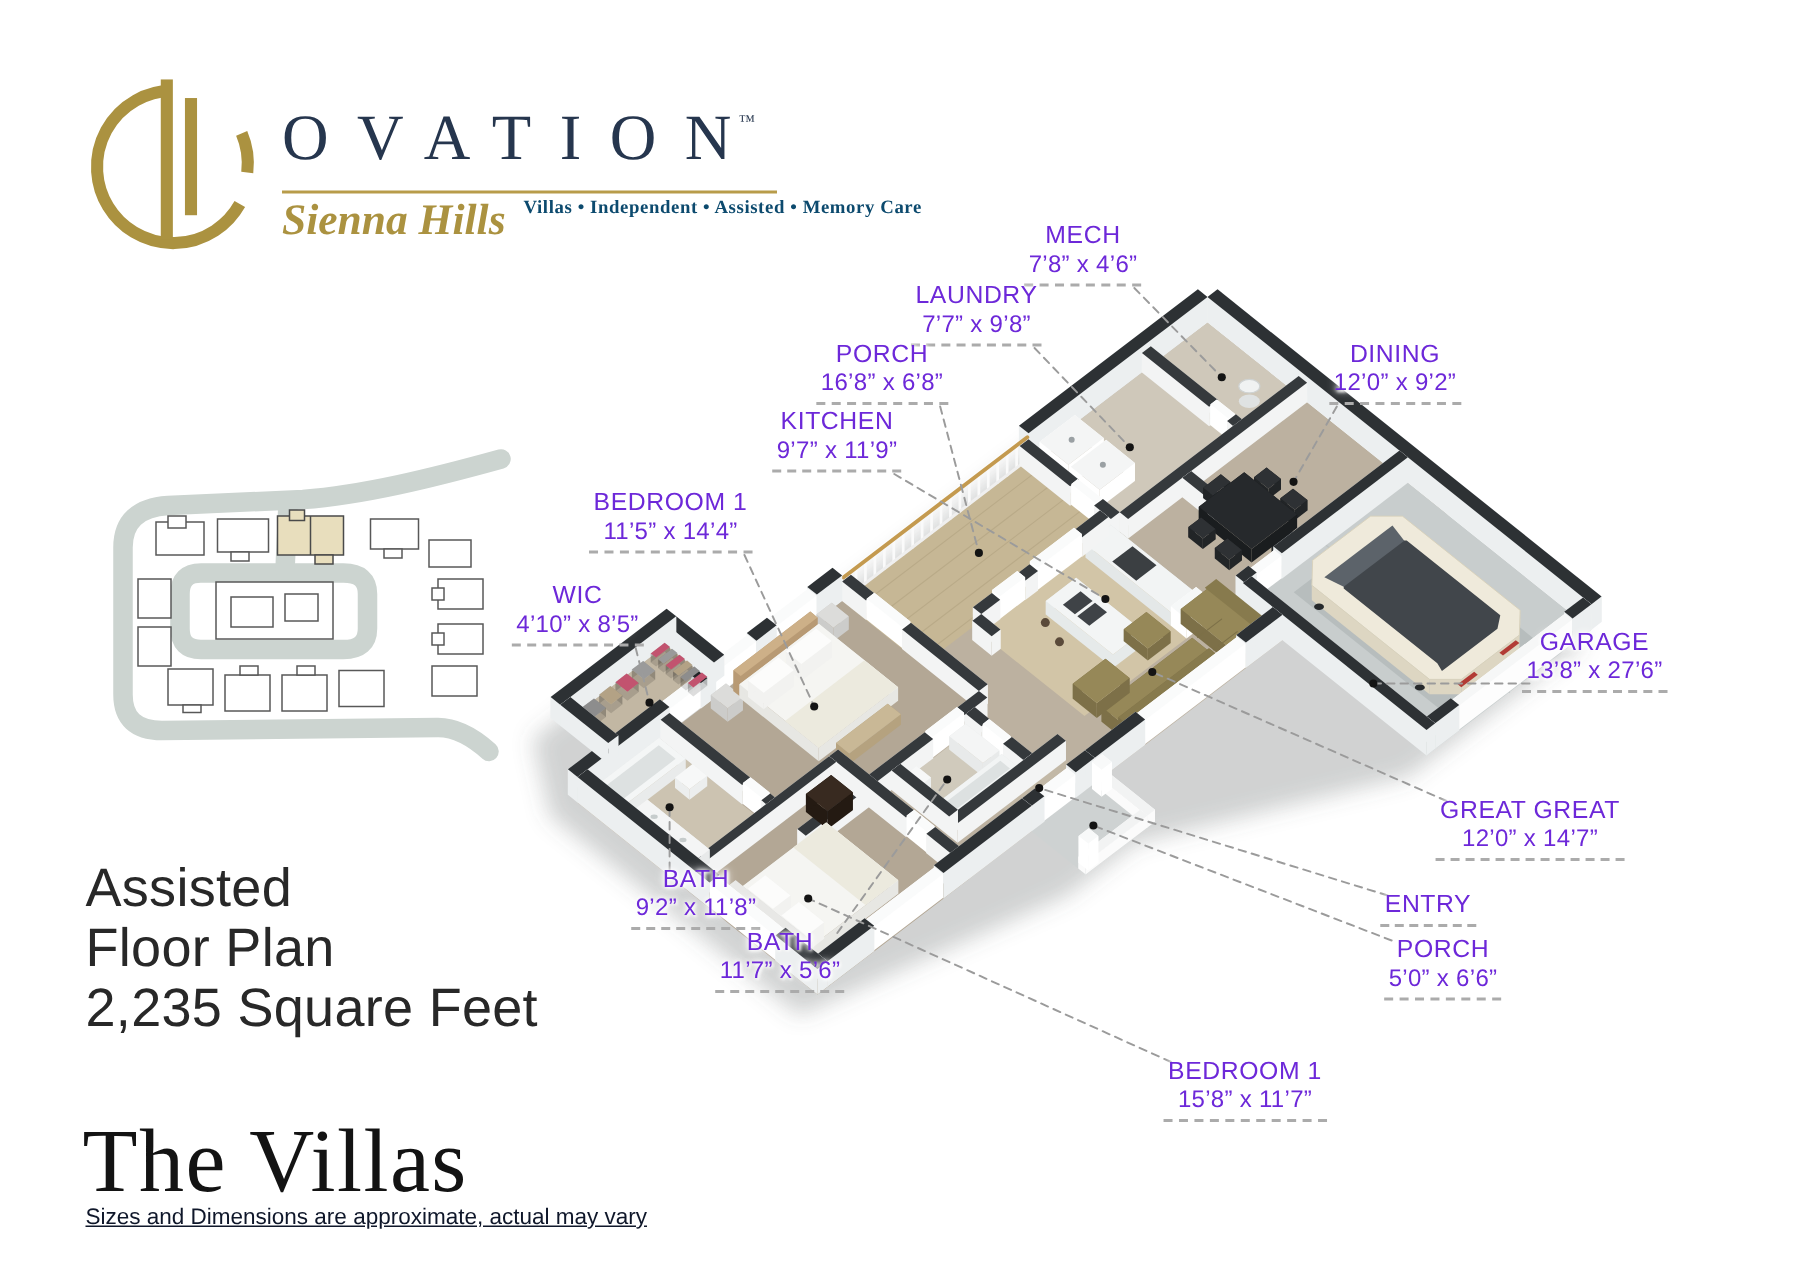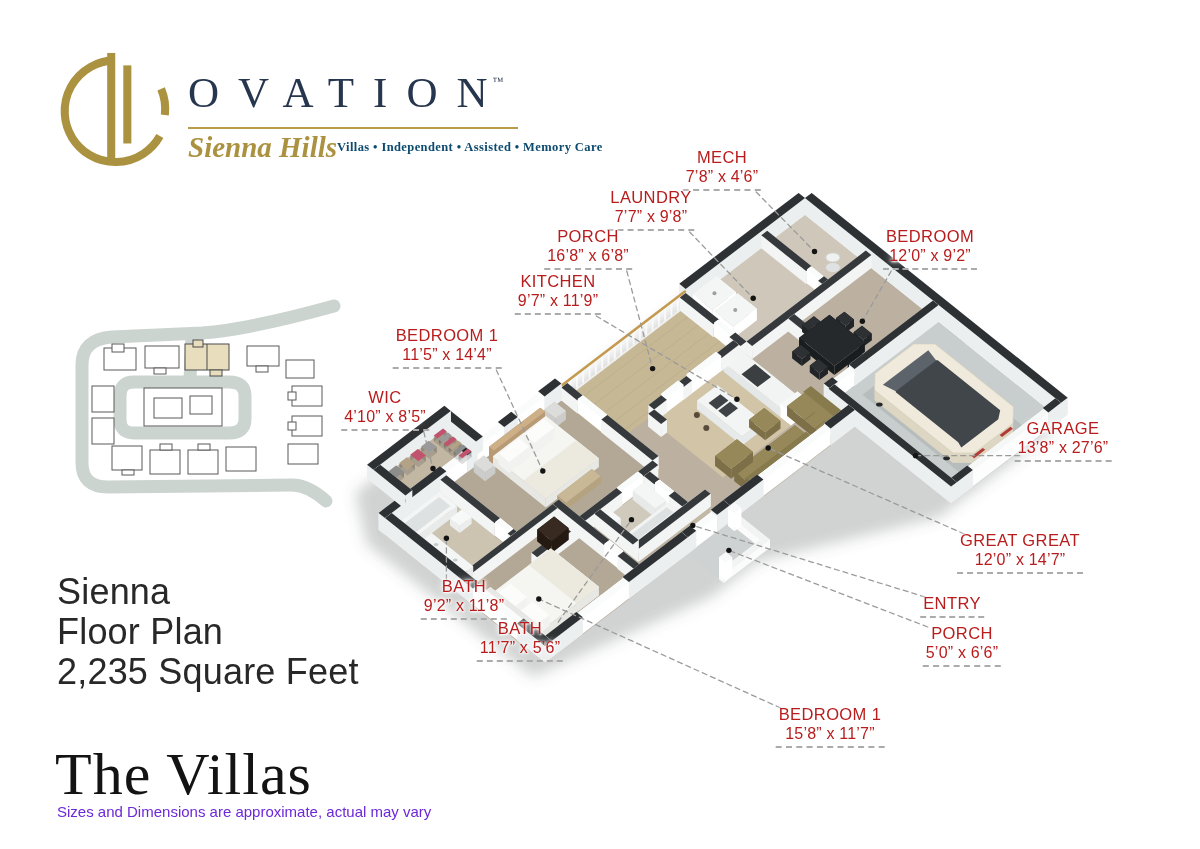--- a/index.html
+++ b/index.html
@@ -6,40 +6,40 @@
   .page{position:relative;width:1200px;height:849px;background:#fff;overflow:hidden;
         font-family:"Liberation Sans",sans-serif;}
 
   
   .logo-mark{position:absolute;left:52px;top:48px;width:124px;height:124px;}
   .wordmark{position:absolute;left:188px;top:56px;width:348px;}
   .brand{font-family:"Liberation Serif",serif;font-size:43px;color:#26364e;
          letter-spacing:19px;line-height:50px;white-space:nowrap;}
   .brand sup{font-size:11px;letter-spacing:0;vertical-align:22px;margin-left:-14px;color:#26364e;}
   .gold-rule{height:2px;background:#b89c4a;width:330px;margin-top:9px;}
-  .subbrand-row{display:flex;align-items:center;gap:0;margin-top:2px;}
+  .subbrand-row{display:flex;align-items:flex-start;gap:12px;margin-top:2px;}
   .sienna{font-family:"Liberation Serif",serif;font-style:italic;font-weight:700;
           font-size:29px;color:#ab9240;white-space:nowrap;}
   .tagline{font-family:"Liberation Serif",serif;font-weight:700;
            font-size:12.5px;color:#0c4a6e;white-space:nowrap;letter-spacing:.4px;}
 
   
   .sitemap{position:absolute;left:42px;top:286px;width:300px;height:234px;}
 
   
   .titleblock{position:absolute;left:57px;top:572px;color:#282828;
               font-size:36px;line-height:40px;letter-spacing:.2px;}
   .villas{position:absolute;left:55px;top:740px;font-family:"Liberation Serif",serif;
           font-size:60px;color:#131313;letter-spacing:1px;}
-  .disclaimer{position:absolute;left:57px;top:803px;font-size:15px;color:#6d28d9;}
+  .disclaimer{position:absolute;left:57px;top:803px;font-size:15px;color:#0f172a;text-decoration:underline;}
 
   
   #plan{position:absolute;left:0;top:0;z-index:1;}
   .room-label{position:absolute;transform:translateX(-50%);z-index:5;text-align:center;
-              color:#b91c1c;border-bottom:2px dashed #ababab;padding:0 3px 3px 3px;
+              color:#6d28d9;border-bottom:2px dashed #ababab;padding:0 3px 3px 3px;
               text-shadow:0 0 3px #fff,0 0 5px #fff,0 0 8px #fff,1px 1px 2px #fff;}
   .room-label .rname{display:block;font-size:16.5px;line-height:19px;letter-spacing:.4px;}
   .room-label .rdims{display:block;font-size:16px;line-height:19px;letter-spacing:.2px;}
 </style>
 </head>
 <body>
 
 <div class="page">
 
   <svg class="logo-mark" viewBox="0 0 100 100">
@@ -91,21 +91,21 @@
     </g>
     <g fill="#e8debd" stroke="#4a4a4a" stroke-width="1">
       <rect x="143" y="58" width="44" height="26"></rect>
       <rect x="151" y="54" width="10" height="7"></rect>
       <rect x="168" y="84" width="12" height="6"></rect>
       <line x1="165" y1="58" x2="165" y2="84" stroke="#4a4a4a"></line>
     </g>
   </svg>
 
   <div class="titleblock">
-    <div>Sienna</div>
+    <div>Assisted</div>
     <div>Floor Plan</div>
     <div>2,235 Square Feet</div>
   </div>
   <div class="villas">The Villas</div>
   <div class="disclaimer">Sizes and Dimensions are approximate, actual may vary</div>
 
   <svg id="plan" width="1200" height="849">
     <defs>
       <filter id="soft" x="-20%" y="-20%" width="140%" height="140%">
         <feGaussianBlur stdDeviation="7"></feGaussianBlur>
@@ -800,21 +800,21 @@
     </div>
     <div class="room-label" style="left: 447px; top: 326px;">
       <span class="rname">BEDROOM 1</span>
       <span class="rdims">11’5” x 14’4”</span>
     </div>
     <div class="room-label" style="left: 385px; top: 388px;">
       <span class="rname">WIC</span>
       <span class="rdims">4’10” x 8’5”</span>
     </div>
     <div class="room-label" style="left: 930px; top: 227px;">
-      <span class="rname">BEDROOM</span>
+      <span class="rname">DINING</span>
       <span class="rdims">12’0” x 9’2”</span>
     </div>
     <div class="room-label" style="left: 1063px; top: 419px;">
       <span class="rname">GARAGE</span>
       <span class="rdims">13’8” x 27’6”</span>
     </div>
     <div class="room-label" style="left: 1020px; top: 531px;">
       <span class="rname">GREAT GREAT</span>
       <span class="rdims">12’0” x 14’7”</span>
     </div>

